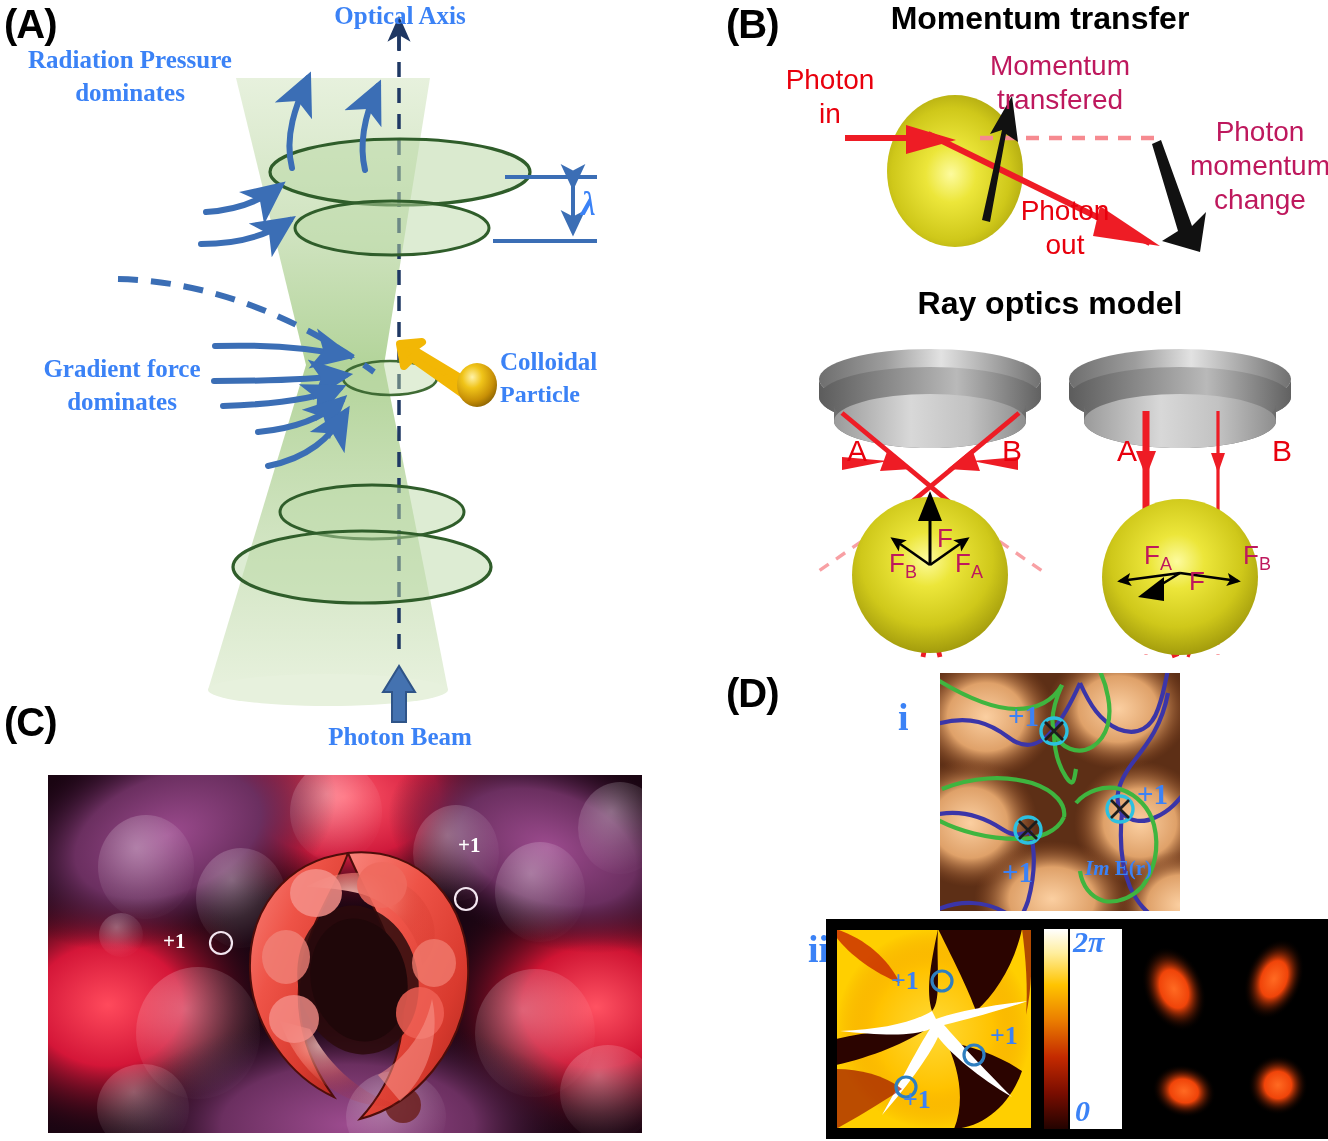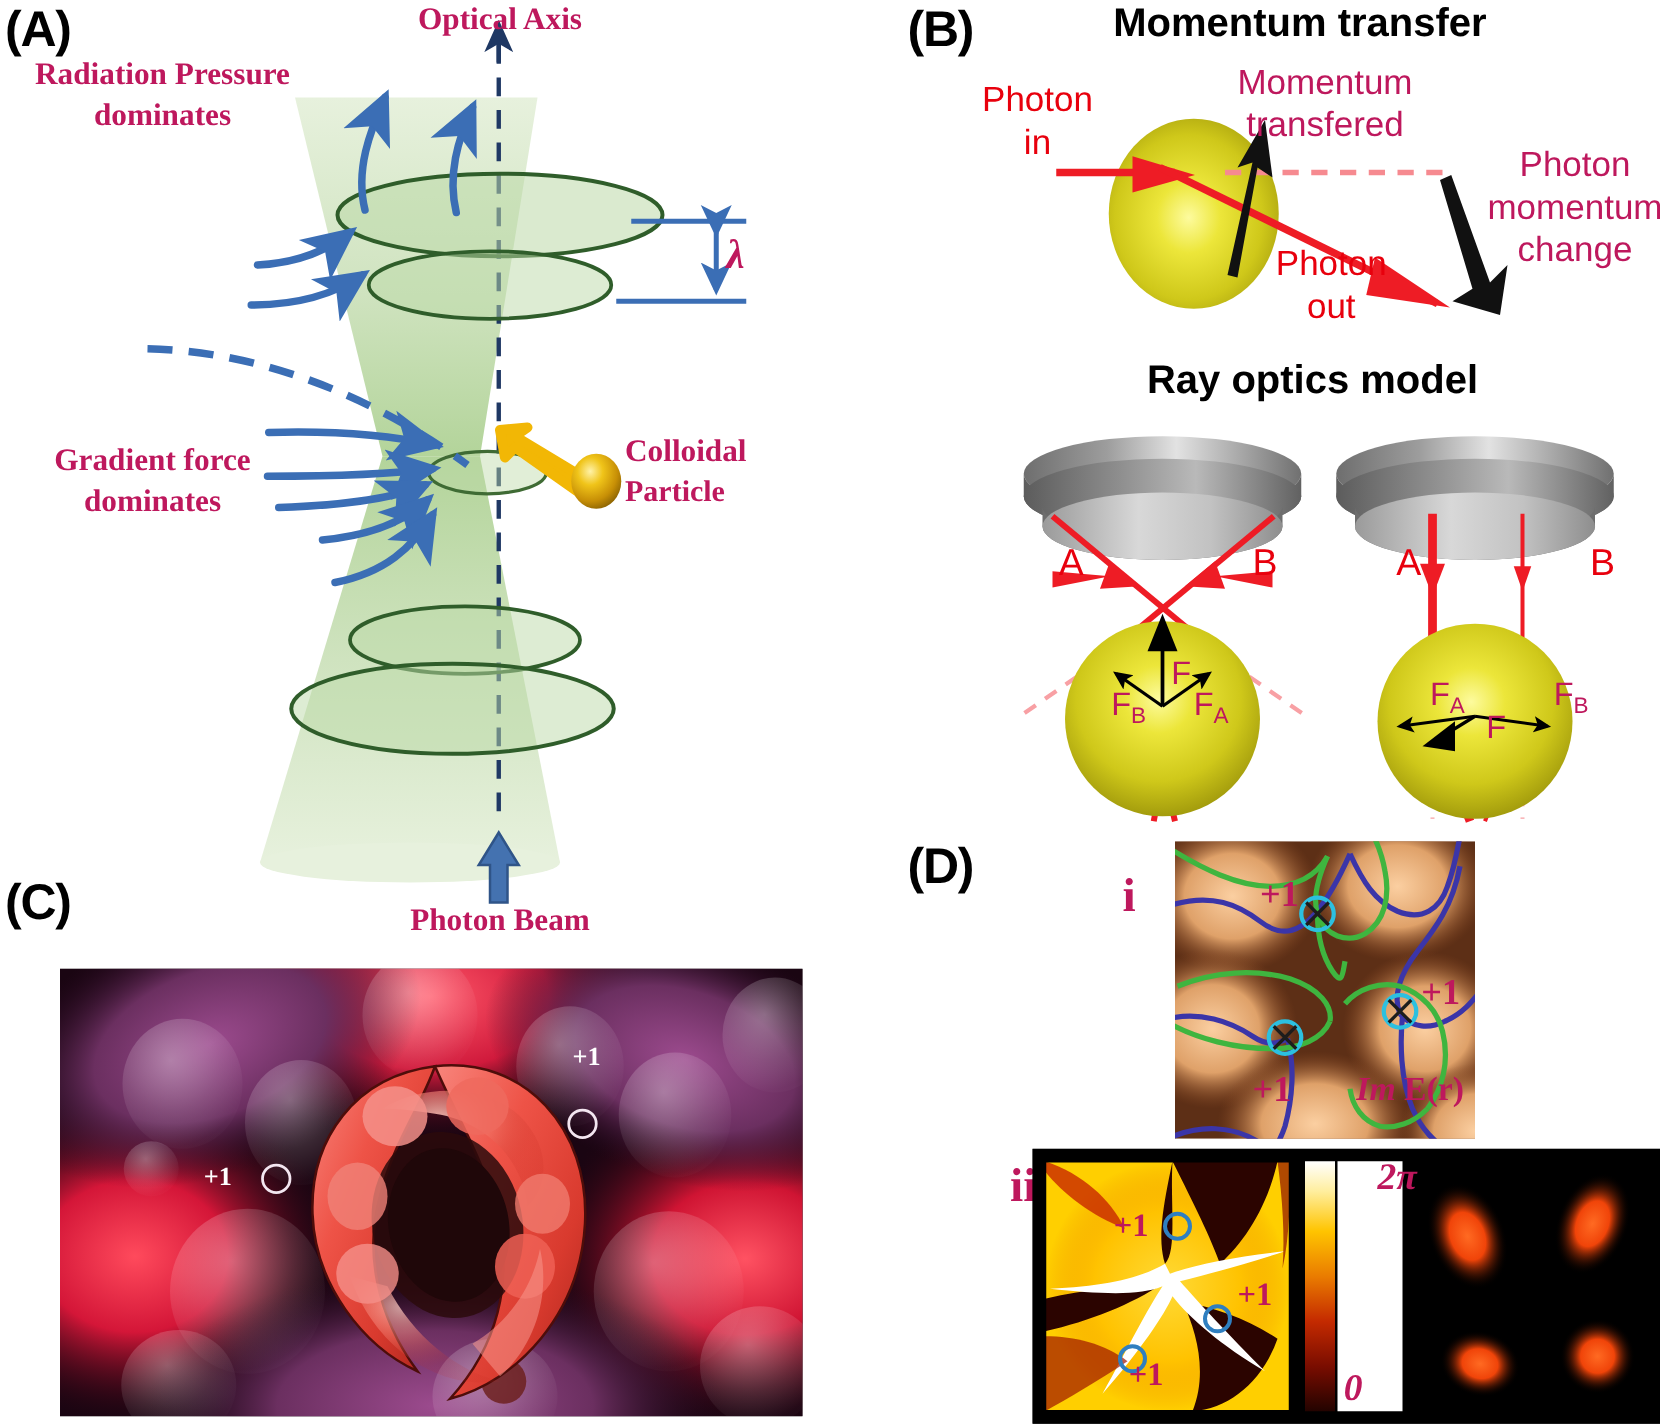--- a/index.html
+++ b/index.html
@@ -16,21 +16,21 @@
   .panel-label {
     font-family: "Liberation Sans", sans-serif;
     font-weight: bold;
     font-size: 40px;
     color: #000;
     letter-spacing: -1px;
   }
   .serif-bold {
     font-family: "Liberation Serif", serif;
     font-weight: bold;
-    color: #be185d;
+    color: #3b82f6;
   }
   .sans-plain {
     font-family: "Liberation Sans", sans-serif;
     color: #be185d;
   }
   .sans-bold {
     font-family: "Liberation Sans", sans-serif;
     font-weight: bold;
     color: #000;
   }
@@ -440,21 +440,21 @@
       <line x1="79" y1="148" x2="97" y2="166" stroke="#1d1d1d" stroke-width="2.6"></line>
       <line x1="97" y1="148" x2="79" y2="166" stroke="#1d1d1d" stroke-width="2.6"></line>
     </g>
   </svg>
 </div>
 
 <div class="abs serif-bold" style="left:1008px; top:700px; font-size:29px;">+1</div>
 <div class="abs serif-bold" style="left:1137px; top:778px; font-size:29px;">+1</div>
 <div class="abs serif-bold" style="left:1002px; top:856px; font-size:29px;">+1</div>
 
-<div class="abs serif-bold" style="left:1085px; top:856px; font-size:27px;">
+<div class="abs serif-bold" style="left:1085px; top:856px; font-size:21px;">
   <span style="font-style:italic;">Im</span>
   <span>E(r)</span>
 </div>
 <div class="abs serif-bold" style="left:1046px; top:884px; font-size:21px;margin-top:32px;">
   <span style="font-style:italic;">Re</span>
   <span>E(r)</span>
 </div>
 
 <div class="abs" style="left:826px; top:919px; width:502px; height:220px; background:#000000; overflow:hidden;">
   <svg width="502" height="220" viewBox="0 0 502 220">
@@ -513,14 +513,14 @@
     <circle cx="116" cy="62" r="10" fill="none" stroke="#2f7fc0" stroke-width="3.2"></circle>
     <circle cx="148" cy="136" r="10" fill="none" stroke="#2f7fc0" stroke-width="3.2"></circle>
     <circle cx="80" cy="168" r="10" fill="none" stroke="#2f7fc0" stroke-width="3.2"></circle>
   </svg>
 </div>
 
 <div class="abs serif-bold" style="left:891px; top:966px; font-size:26px;">+1</div>
 <div class="abs serif-bold" style="left:990px; top:1021px; font-size:26px;">+1</div>
 <div class="abs serif-bold" style="left:903px; top:1085px; font-size:26px;">+1</div>
 
-<div class="abs serif-bold" style="left:1073px; top:925px; font-size:30px; font-style:italic;margin-left:29px;">2π</div>
+<div class="abs serif-bold" style="left:1073px; top:925px; font-size:30px; font-style:italic;">2π</div>
 <div class="abs serif-bold" style="left:1075px; top:1094px; font-size:30px; font-style:italic;">0</div>
 
 </body></html>

